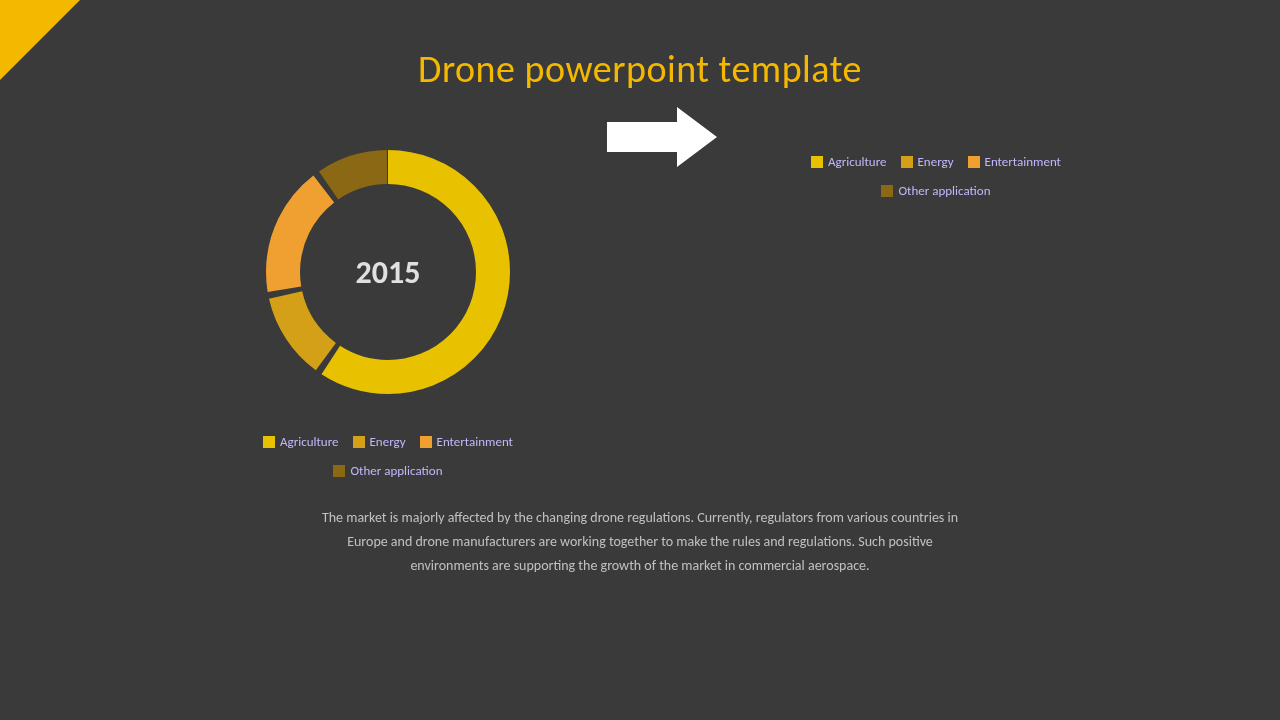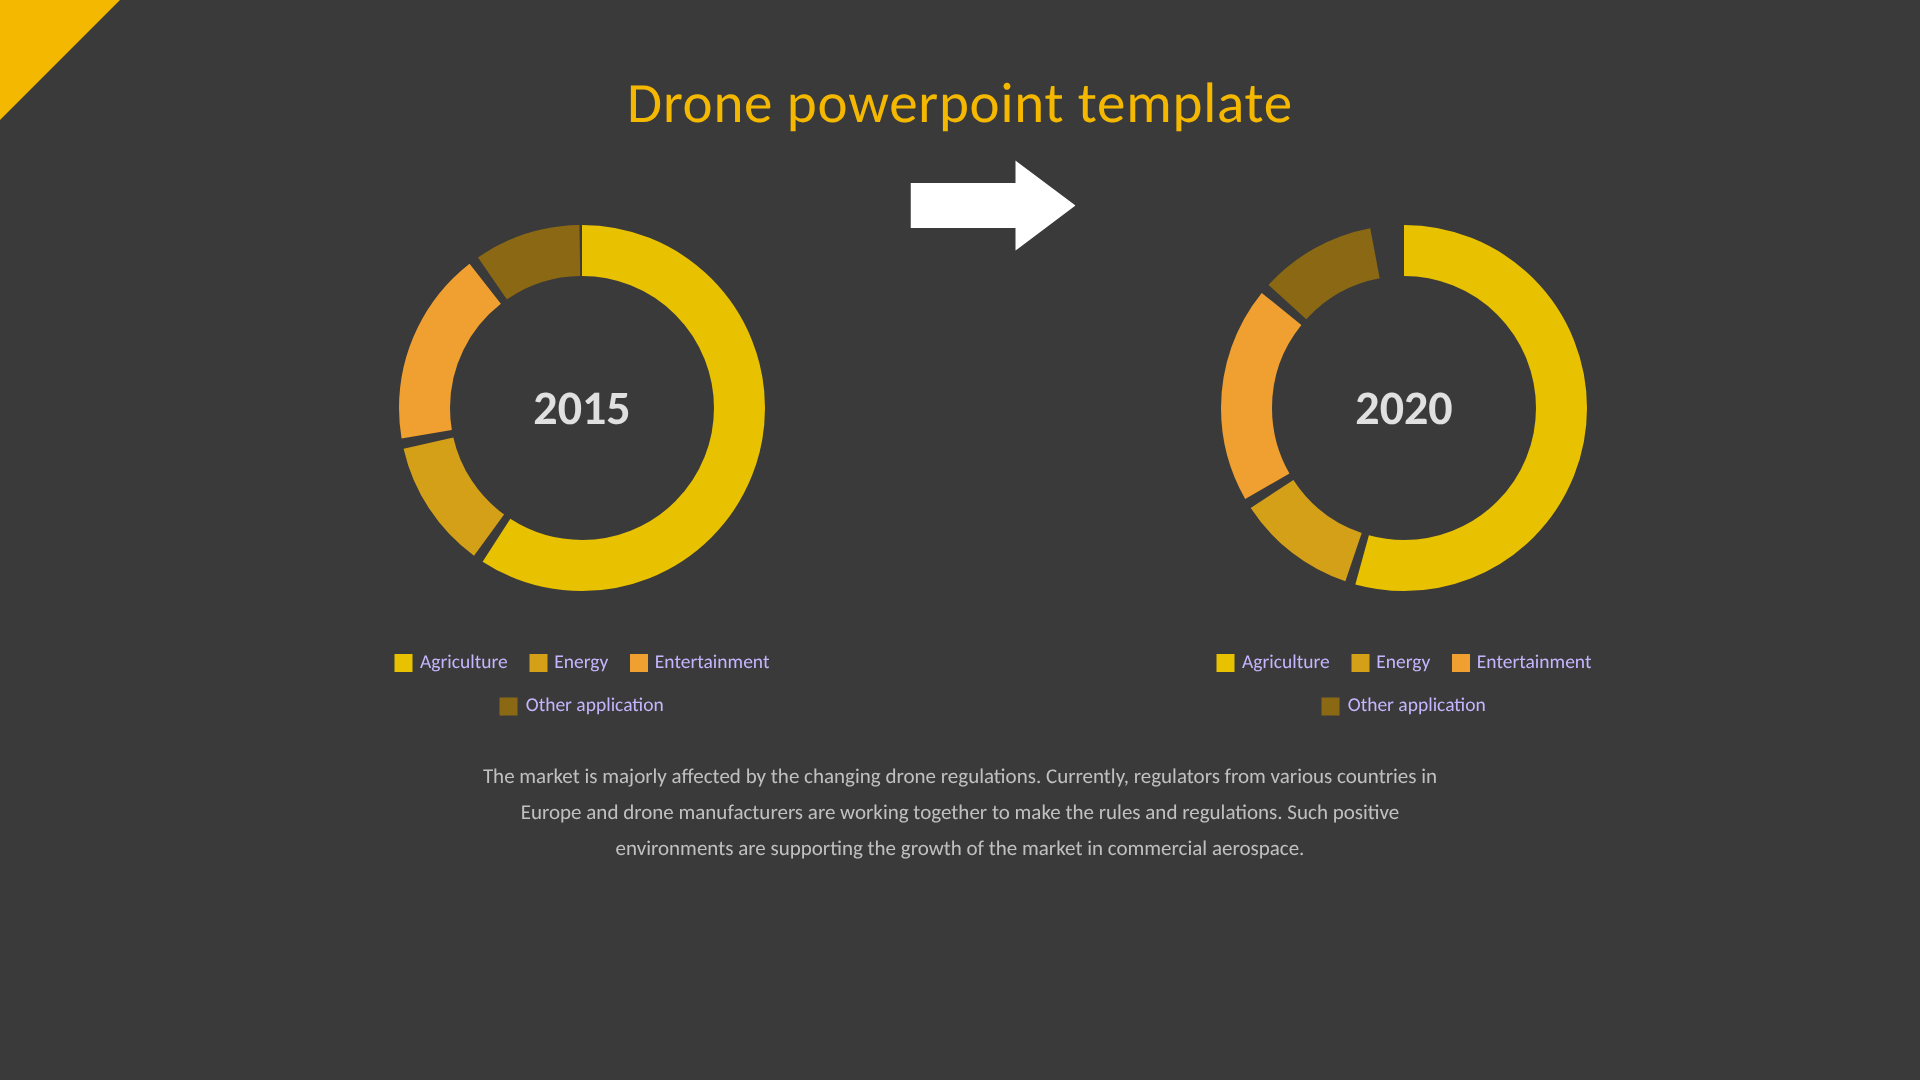--- a/index.html
+++ b/index.html
@@ -144,30 +144,20 @@
     </div>
   </div>
 
   <div class="arrow-container">
     <svg width="110" height="70" viewBox="0 0 110 70">
       <polygon points="0,20 70,20 70,5 110,35 70,65 70,50 0,50" fill="white"></polygon>
     </svg>
   </div>
 
   <div class="chart-container">
-    <div class="chart-wrapper">
-      <svg class="donut" viewBox="0 0 280 280">
-
-        <circle cx="140" cy="140" r="105" fill="none" stroke="#e8c200" stroke-width="34" stroke-dasharray="358 301.7" stroke-dashoffset="0"></circle>
-        <circle cx="140" cy="140" r="105" fill="none" stroke="#d4a017" stroke-width="34" stroke-dasharray="70 589.7" stroke-dashoffset="-364"></circle>
-        <circle cx="140" cy="140" r="105" fill="none" stroke="#f0a030" stroke-width="34" stroke-dasharray="126 533.7" stroke-dashoffset="-440"></circle>
-        <circle cx="140" cy="140" r="105" fill="none" stroke="#8b6914" stroke-width="34" stroke-dasharray="68 591.7" stroke-dashoffset="-572"></circle>
-      </svg>
-      <span class="chart-label">2020</span>
-    </div>
 
     <div class="legend">
       <div class="legend-item">
         <div class="legend-color" style="background:#e8c200;"></div>
         <span>Agriculture</span>
       </div>
       <div class="legend-item">
         <div class="legend-color" style="background:#d4a017;"></div>
         <span>Energy</span>
       </div>

